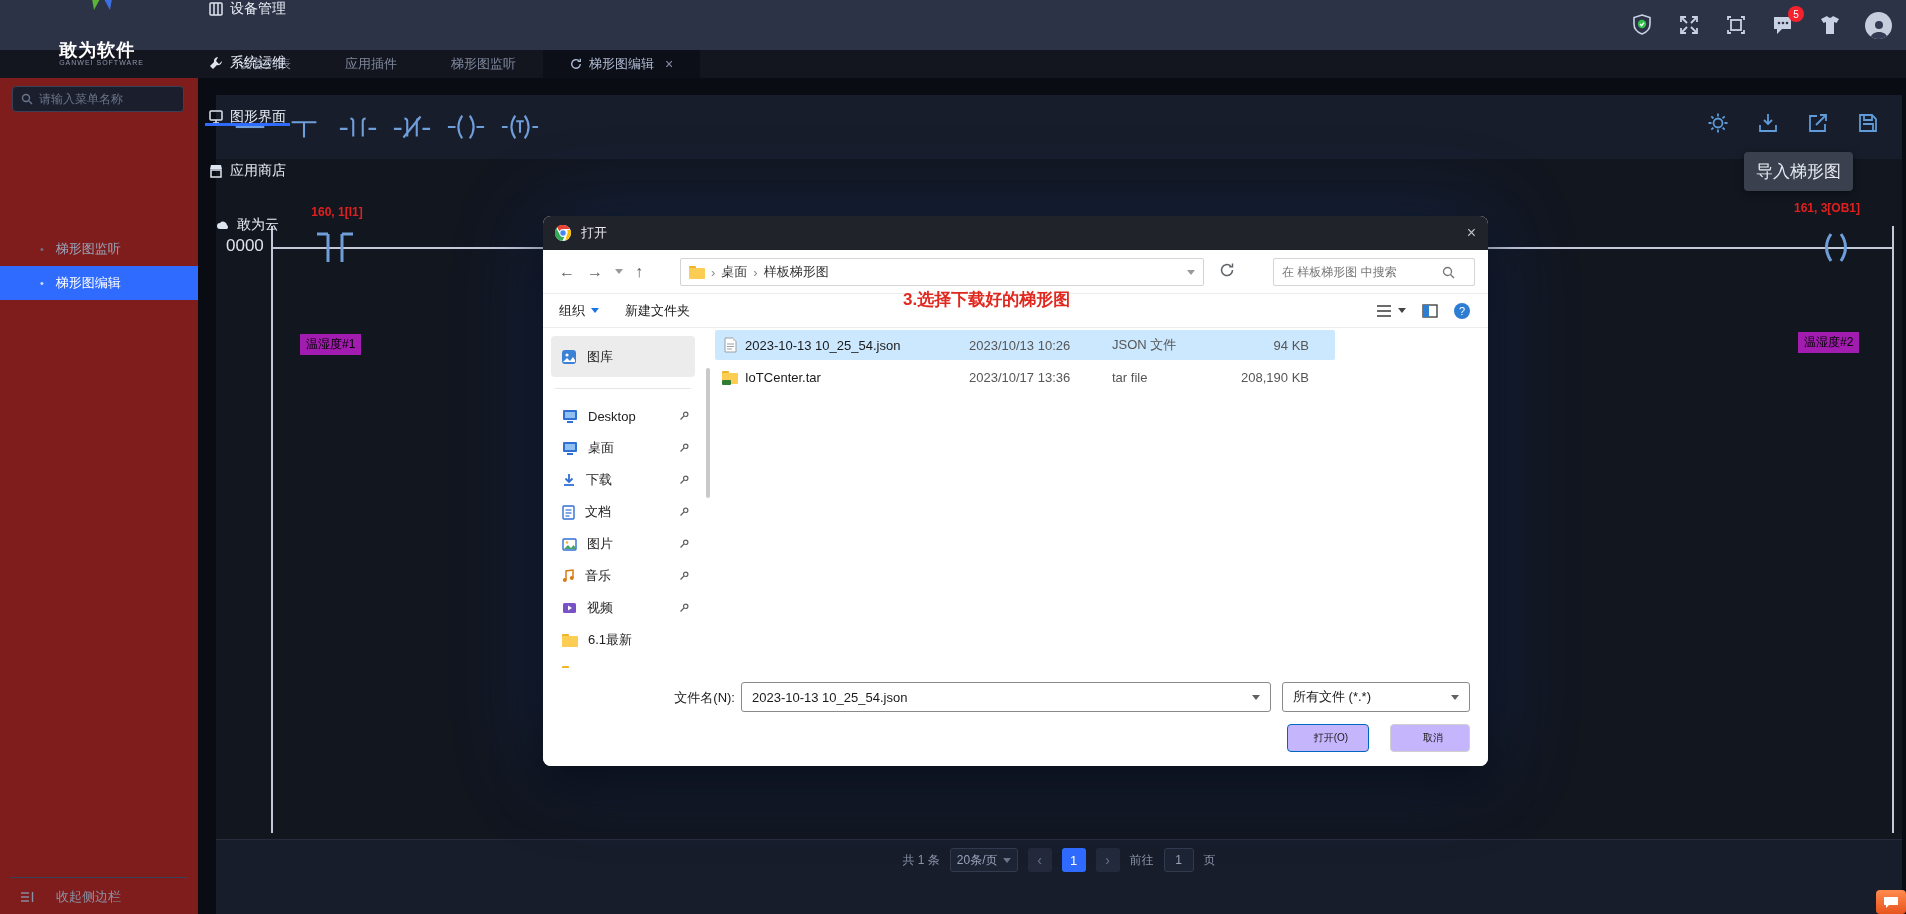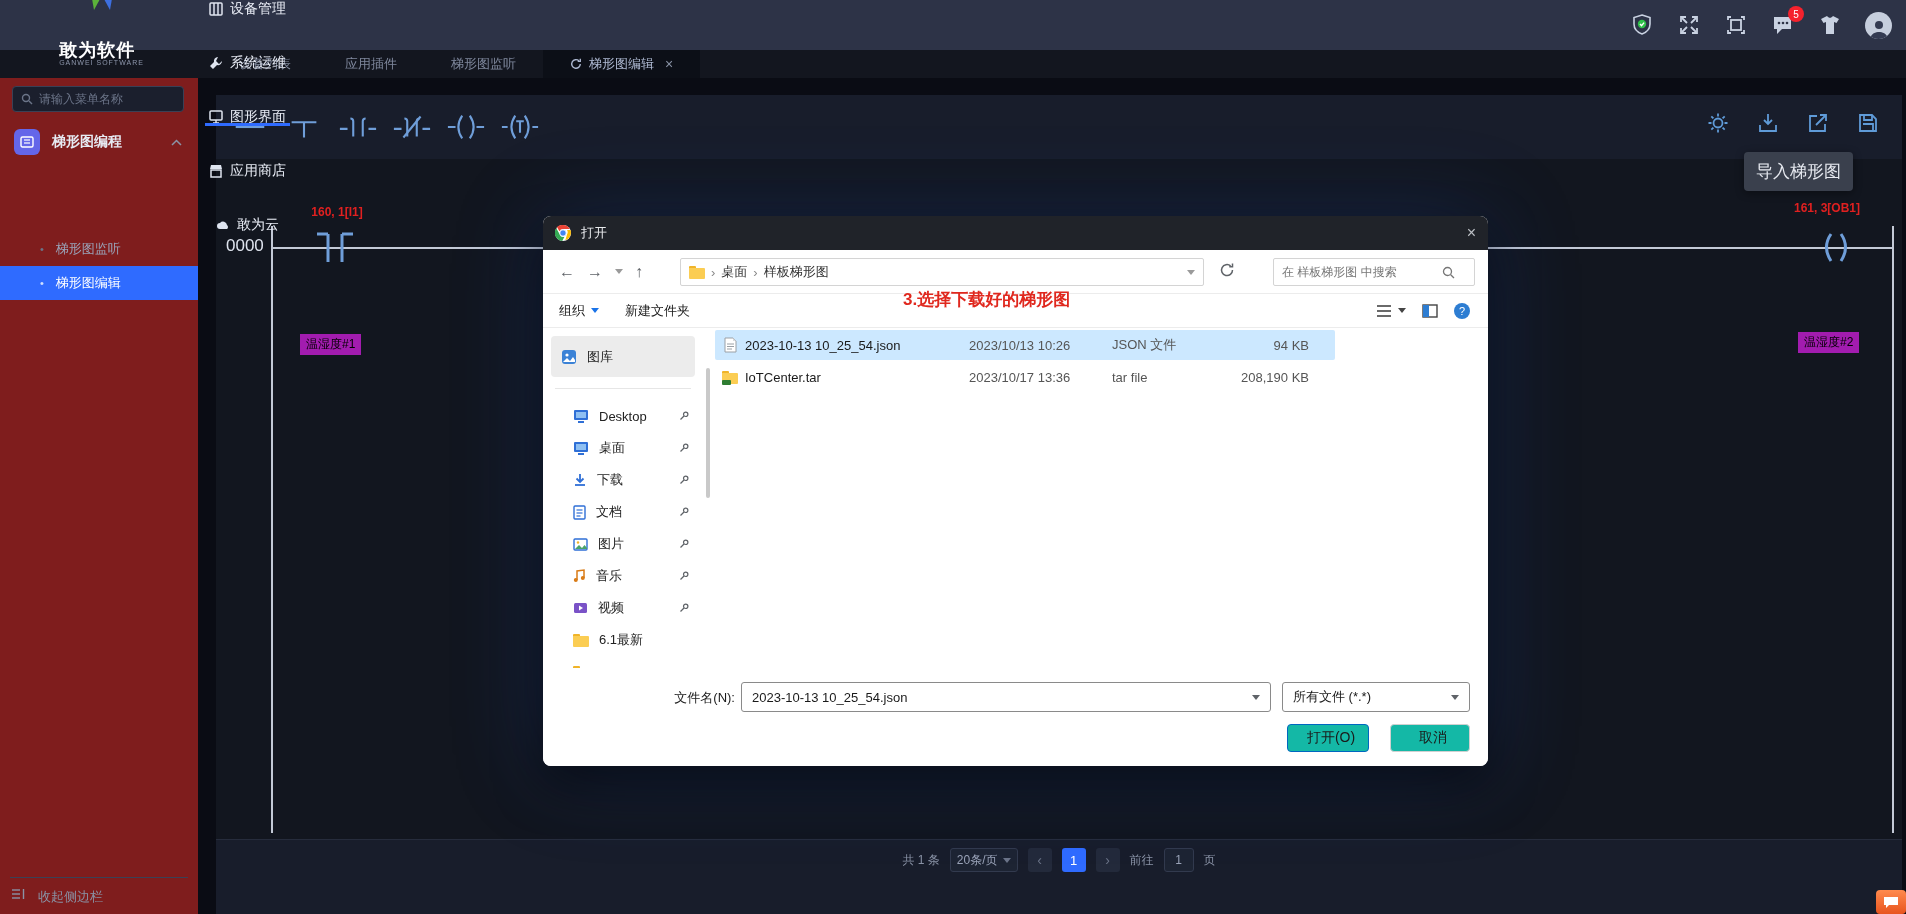--- a/index.html
+++ b/index.html
@@ -42,21 +42,21 @@
     display:flex; align-items:center; justify-content:center;}
   .side-group .glabel { margin-left:12px; color:#e6eaf2; font-size:14px; font-weight:bold; }
   .side-group .chev { margin-left:auto; margin-right:16px; }
   .side-item { position:absolute; left:0; width:198px; height:34px; display:flex; align-items:center;
     color:#9aa3b8; font-size:13px; cursor:pointer;}
   .side-item::before { content:"•"; color:#6b7488; margin-left:40px; margin-right:12px; font-size:11px;}
   .side-item.active { background:#2f6bff; color:#fff;}
   .side-item.active::before { color:#cfe0ff; }
   .sidebar-footer { position:absolute; left:0; bottom:8px; width:198px; }
   .sidebar-footer .divider { border-top:1px solid #3a4156; margin:0 10px 10px; }
-  .collapse-row { display:flex; gap:12px; padding-left:11px; color:#8a93a6; font-size:13px; cursor:pointer;}
+  .collapse-row { display:flex; align-items:center; gap:21px; padding-left:20px; color:#8a93a6; font-size:13px; cursor:pointer;}
 
   
   .content { position:absolute; left:216px; top:95px; width:1686px; height:819px; background:#181d2b; z-index:10;}
   .editor-toolbar { position:absolute; left:0; top:0; width:100%; height:64px; }
   .ladder-tools { position:absolute; left:14px; top:12px; display:flex; gap:14px;}
   .tool-btn { width:40px; height:40px; display:flex; align-items:center; justify-content:center; cursor:pointer;}
   .action-tools { position:absolute; right:22px; top:16px; display:flex; gap:26px;}
   .action-btn { width:24px; height:24px; display:flex; align-items:center; justify-content:center; cursor:pointer;}
   .canvas { position:absolute; left:0; top:64px; width:1686px; height:680px; background:#12161f; overflow:hidden;}
   .rail { position:absolute; width:2px; background:#c3c9d6; top:67px; height:607px;}
@@ -108,21 +108,21 @@
     display:flex; align-items:center; color:#1a1a1a; font-size:13px;}
   .tb-left { display:flex; align-items:center; gap:26px; padding-left:16px;}
   .tb-item { display:flex; align-items:center; gap:6px; cursor:pointer;}
   .tb-right { margin-left:auto; display:flex; align-items:center; gap:16px; padding-right:18px;}
   .annotation { position:absolute; left:360px; top:72px; color:#e0281e; font-size:17px; font-weight:bold; z-index:5;}
   .dlg-body { position:absolute; left:0; top:112px; width:100%; height:340px; background:#fff; overflow:hidden;}
   .dlg-side { position:absolute; left:0; top:0; width:160px; height:100%;}
   .gallery-item { height:41px; margin:8px 8px 0; background:#ececec; border-radius:4px;
     display:flex; align-items:center; gap:10px; padding-left:10px; font-size:13px; color:#222; cursor:pointer;}
   .side-sep { border-top:1px solid #e6e6e6; margin:11px 12px; }
-  .dside-item { height:32px; display:flex; align-items:center; gap:10px; padding-left:30px;
+  .dside-item { height:32px; display:flex; align-items:center; gap:10px; padding-left:19px;
     font-size:13px; color:#222; cursor:pointer;}
   .dside-item .pin { margin-left:auto; margin-right:14px; }
   .dlg-scrollbar { position:absolute; left:163px; top:40px; width:4px; height:130px; background:#c9c9c9; border-radius:2px; cursor:pointer;}
   .dlg-list { position:absolute; left:172px; top:0; width:620px; height:100%; font-size:13px; color:#333;}
   .list-header { position:relative; margin-top:8px; height:26px; display:flex; align-items:center; color:#444;}
   .col-name { width:250px; padding-left:30px;}
   .col-date { width:143px; }
   .col-type { width:107px; }
   .col-size { width:90px; text-align:right; }
   .sort-chev { position:absolute; left:330px; top:-4px;}
@@ -134,22 +134,22 @@
   .file-row .fdate { width:143px;}
   .file-row .ftype { width:107px;}
   .file-row .fsize { width:90px; text-align:right; color:#555;}
   .dlg-bottom { position:absolute; left:0; top:452px; width:100%; height:98px; background:#fff;}
   .fname-label { position:absolute; left:120px; top:21px; width:72px; text-align:right; color:#1a1a1a; font-size:13px;}
   .combo { position:absolute; height:30px; border:1px solid #8a8a8a; border-radius:3px; background:#fff;
     display:flex; align-items:center; padding:0 10px; font-size:13px; color:#1a1a1a; cursor:pointer;}
   .combo .caret-down { margin-left:auto; border-top-color:#5f6368;}
   .combo-filename { left:198px; top:14px; width:530px;}
   .combo-filetype { left:739px; top:14px; width:188px;}
-  .dlg-btn { position:absolute; top:56px; height:28px; border-radius:4px; background:#14b8a6;
-    display:flex; align-items:center; justify-content:center; font-size:14px; color:#1a1a1a; cursor:pointer;padding-left:6px;}
+  .dlg-btn { position:absolute; top:56px; height:28px; border-radius:4px; background:#c4b5fd;
+    display:flex; align-items:center; justify-content:center; font-size:10px; color:#1a1a1a; cursor:pointer;padding-left:6px;}
   .btn-open { left:744px; width:82px; border:1.5px solid #0067c0;}
   .btn-cancel { left:847px; width:80px; border:1px solid #d0d0d0;}
 
   
   .mini-folder { width:16px; height:13px; position:relative; }
   .mini-folder::before { content:""; position:absolute; left:0; top:0; width:7px; height:3px; background:#f0b429; border-radius:1px;}
   .mini-folder::after { content:""; position:absolute; left:0; top:2px; width:16px; height:11px; background:#fbcd53; border-radius:1px;}
   .tar-badge { position:absolute; left:0; bottom:-1px; width:9px; height:5px; background:#2e7d32; z-index:2; border-radius:1px;}
 
   .chat-widget { position:absolute; left:1876px; top:890px; width:30px; height:24px; border-radius:4px;
@@ -270,33 +270,20 @@
   </div>
 </div>
 
 <aside class="sidebar">
   <div class="search-box">
     <svg width="12" height="12" viewBox="0 0 12 12">
         <circle cx="5" cy="5" r="3.5" fill="none" stroke="#6b7488" stroke-width="1.4"></circle>
         <line x1="8" y1="8" x2="11" y2="11" stroke="#6b7488" stroke-width="1.4"></line>
       </svg>
     <input placeholder="请输入菜单名称" style="">
-  </div>
-  <div class="side-group">
-    <div class="gicon">
-      <svg width="14" height="14" viewBox="0 0 14 14">
-          <rect x="1" y="2" width="12" height="10" rx="1.5" fill="none" stroke="#fff" stroke-width="1.4"></rect>
-          <line x1="4" y1="5" x2="10" y2="5" stroke="#fff" stroke-width="1.2"></line>
-          <line x1="4" y1="8" x2="10" y2="8" stroke="#fff" stroke-width="1.2"></line>
-        </svg>
-    </div>
-    <div class="glabel">梯形图编程</div>
-    <svg class="chev" width="11" height="7" viewBox="0 0 11 7">
-        <path d="M1 6l4.5-4.5L10 6" fill="none" stroke="#8a93a6" stroke-width="1.5"></path>
-      </svg>
   </div>
   <div class="side-item" style="top:154px">
     <span>梯形图监听</span>
   </div>
   <div class="side-item active" style="top:188px">
     <span>梯形图编辑</span>
   </div>
   <div class="sidebar-footer">
     <div class="divider"></div>
     <div class="collapse-row">

